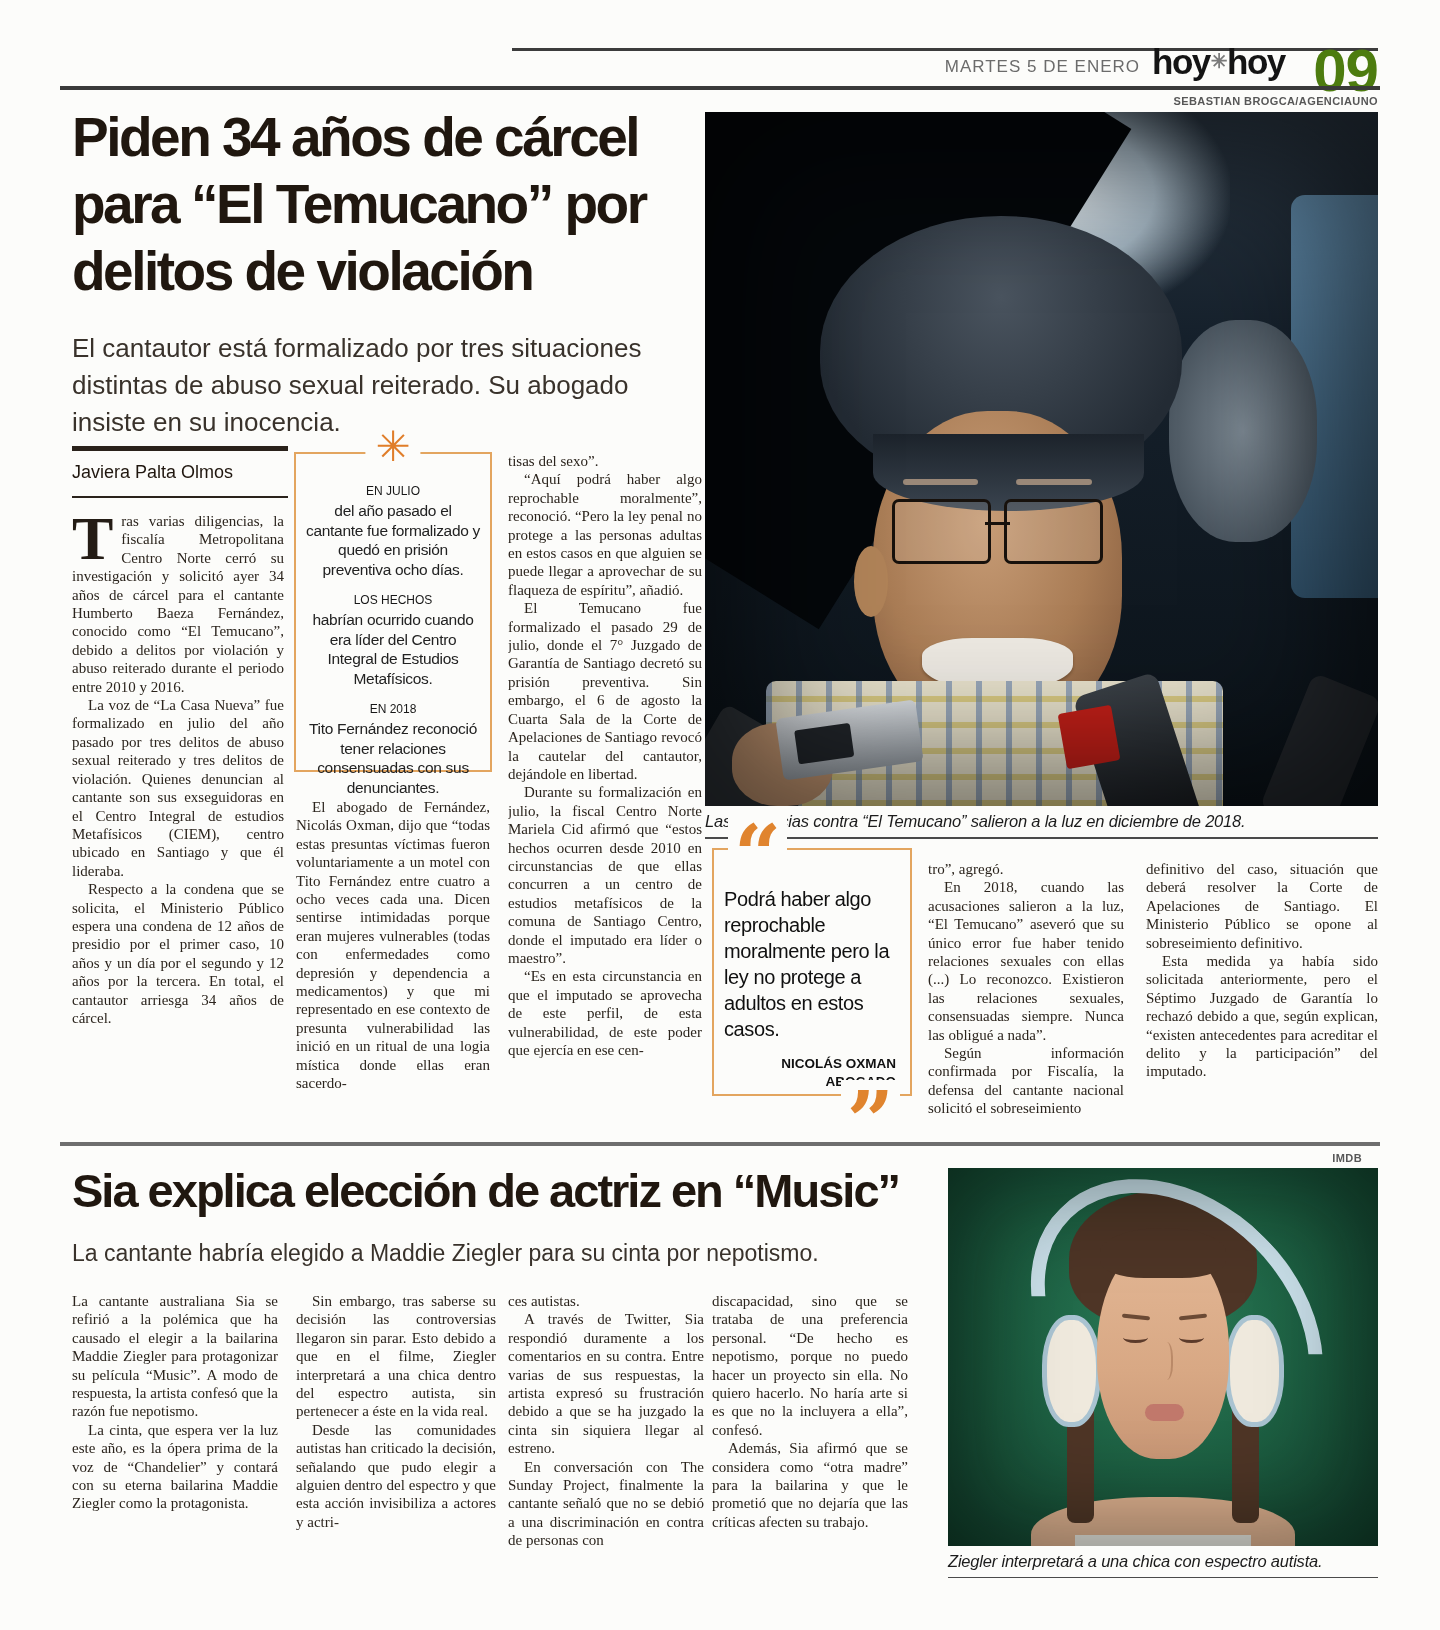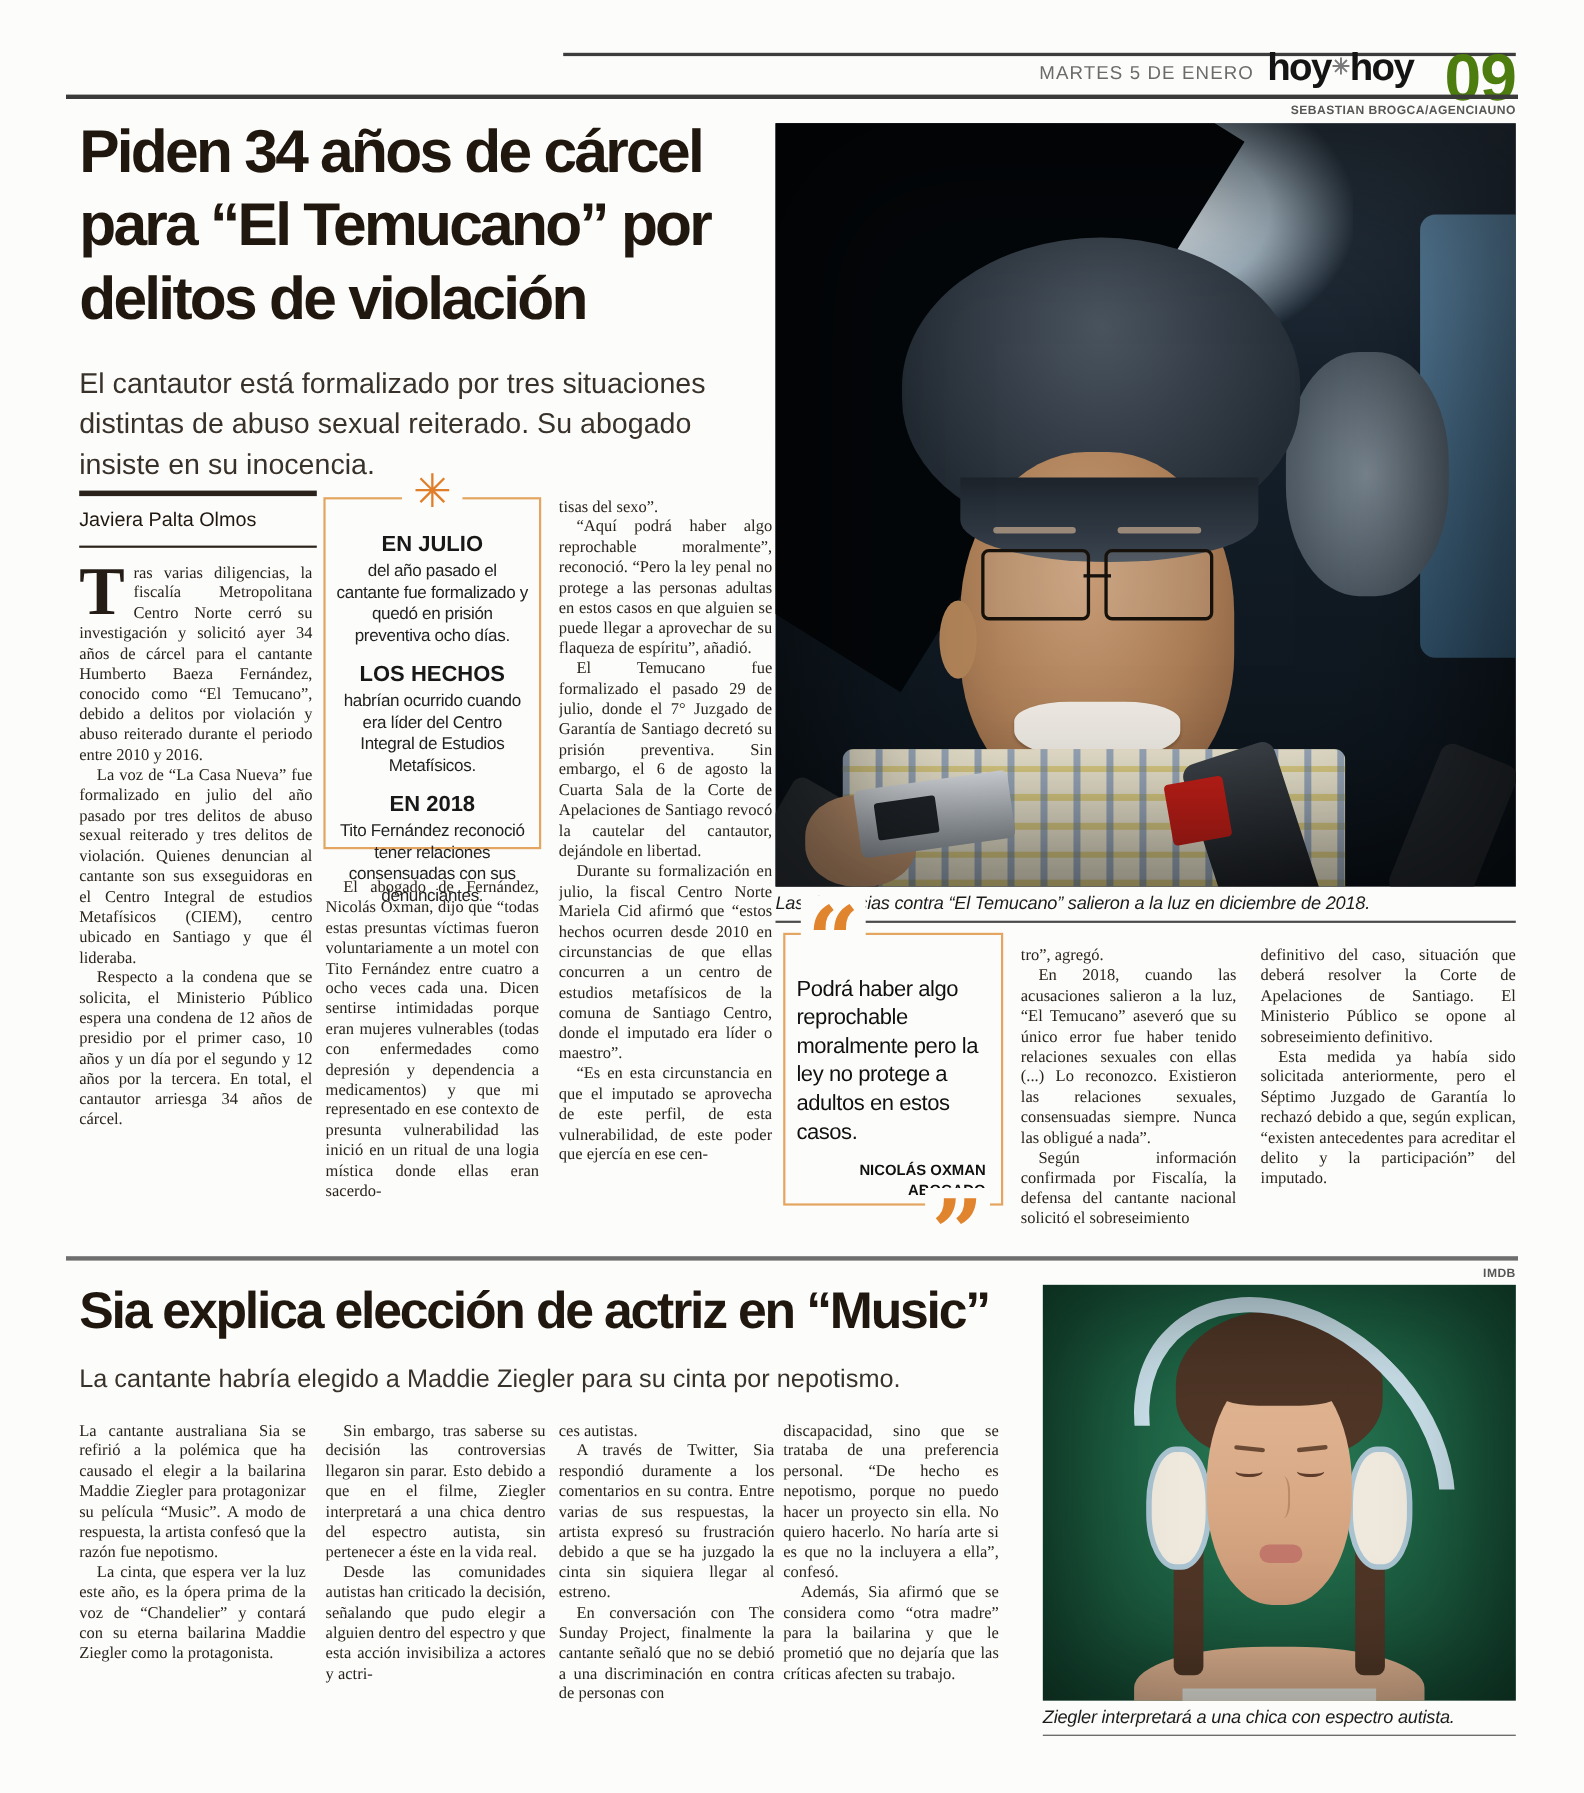--- a/index.html
+++ b/index.html
@@ -15,21 +15,21 @@
     font-size:17px;letter-spacing:1px;color:#6B6B6B;}
   .brand{left:1152px;top:42px;font-family:"Liberation Sans",sans-serif;
     font-size:35px;font-weight:800;letter-spacing:-1.5px;color:#141414;}
   .brand .brand-x{font-size:20px;color:#7A7A7A;vertical-align:6px;padding:0 1px;}
   .page-number{right:62px;top:36px;font-family:"Liberation Sans",sans-serif;
     font-size:60px;font-weight:800;letter-spacing:-1px;color:#4d7c0f;}
   .header-rule{left:60px;top:86px;width:1320px;height:4px;background:#3A3A3A;}
   .photo-credit{font-family:"Liberation Sans",sans-serif;font-size:11px;font-weight:700;
     letter-spacing:.4px;color:#575757;}
   .credit-top{right:62px;top:95px;}
-  .credit-imdb{right:62px;top:1152px;text-align:right;}
+  .credit-imdb{right:78px;top:1152px;text-align:right;}
 
   
   .headline-1{left:72px;top:104px;width:640px;font-family:"Liberation Sans",sans-serif;
     font-size:55px;line-height:67px;font-weight:800;letter-spacing:-2.5px;color:#20170F;}
   .deck-1{left:72px;top:330px;width:630px;font-family:"Liberation Sans",sans-serif;
     font-size:26px;line-height:37px;color:#39322B;}
   .byline-box{left:72px;top:446px;width:216px;border-top:5px solid #2A221B;
     border-bottom:2px solid #2A221B;padding:11px 0 13px 0;
     font-family:"Liberation Sans",sans-serif;font-size:18px;color:#20170F;}
 
@@ -45,21 +45,21 @@
   .col-m4{left:928px;top:860px;width:196px;height:276px;}
   .col-m5{left:1146px;top:860px;width:232px;height:276px;}
 
   
   .factbox{left:294px;top:452px;width:194px;height:316px;border:2px solid #E3A55F;
     font-family:"Liberation Sans",sans-serif;text-align:center;}
   .fb-icon{position:absolute;top:-28px;left:50%;transform:translateX(-50%);
     font-size:42px;line-height:1;color:#E07E2A;background:#FCFCFA;padding:0 10px;}
   .fb-item{margin:0 8px 14px 8px;}
   .fb-item:first-of-type{margin-top:30px;}
-  .fb-title{font-size:20px;font-weight:700;letter-spacing:0px;color:#181818;margin-bottom:3px;}
+  .fb-title{font-size:12px;font-weight:400;letter-spacing:0px;color:#181818;margin-bottom:3px;}
   .fb-text{font-size:15.5px;line-height:19.5px;letter-spacing:-.3px;color:#222;}
 
   
   .photo1{left:705px;top:112px;width:673px;height:694px;overflow:hidden;
     background:linear-gradient(180deg,#2A3642 0%,#15202B 34%,#0B1218 100%);}
   .caption{font-family:"Liberation Sans",sans-serif;font-style:italic;font-size:16.5px;
     color:#1C1C1C;padding-bottom:6px;border-bottom:2px solid #4A4A4A;letter-spacing:-.2px;}
   .caption-1{left:705px;top:812px;width:673px;}
   .p1-light{position:absolute;top:-6%;left:26%;width:52%;height:36%;
     background:radial-gradient(ellipse at 50% 50%,#D9E0E4 0%,#9FB0BC 40%,rgba(30,40,50,0) 72%);}

